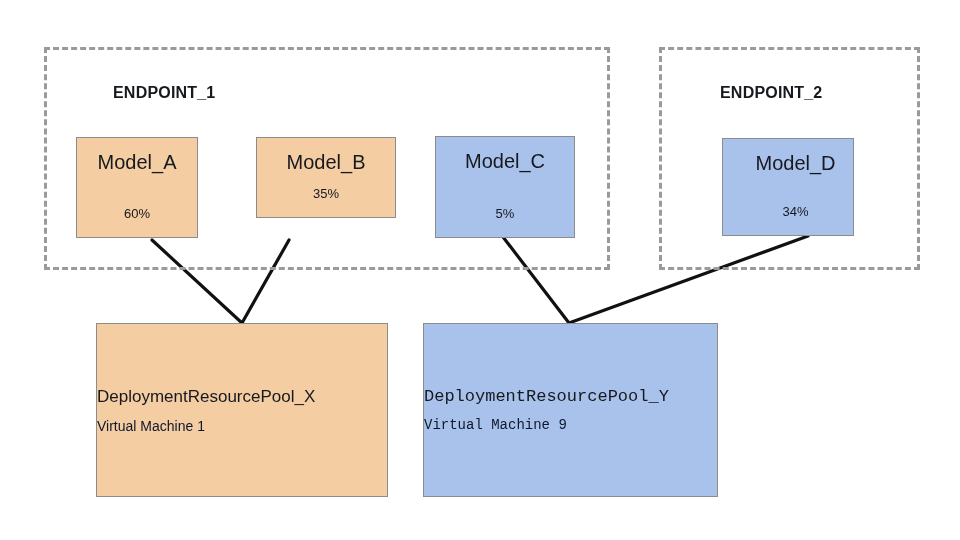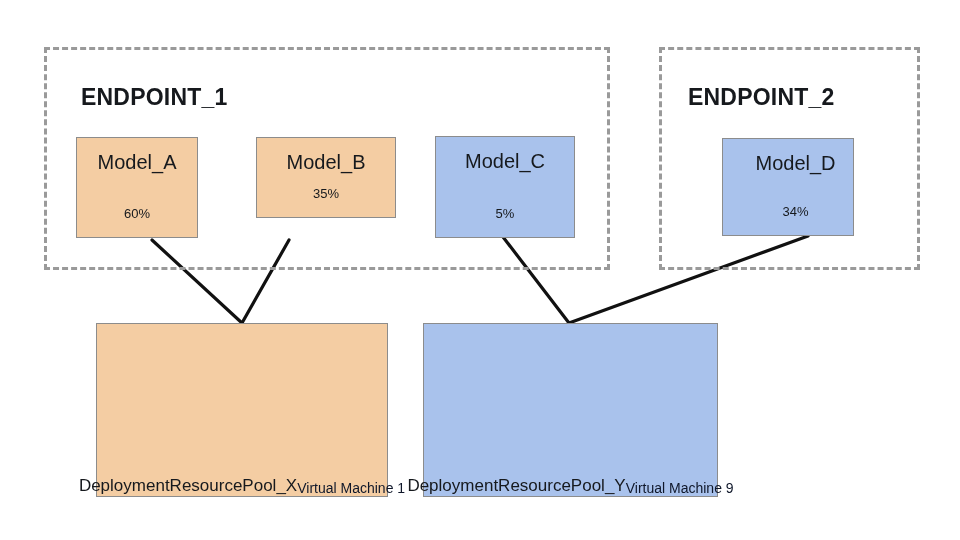--- a/index.html
+++ b/index.html
@@ -22,24 +22,25 @@
   
   .endpoint-group {
     position: absolute;
     box-sizing: border-box;
     border: 3px dashed #9a9a9a;
     background: transparent;
   }
   .endpoint-title {
     position: absolute;
     font-weight: bold;
-    font-size: 23px;
+    font-size: 16px;
     color: #16191d;
     letter-spacing: 0.2px;
     white-space: nowrap;
+    margin-left: 32px;
   }
 
   
   .model-box {
     position: absolute;
     box-sizing: border-box;
     border: 1.5px solid #8c8c8c;
     display: flex;
     flex-direction: column;
     align-items: center;
@@ -61,22 +62,22 @@
     white-space: nowrap;
     margin-top: 12px;
   }
 
   
   .pool-box {
     position: absolute;
     box-sizing: border-box;
     border: 1.5px solid #8c8c8c;
     display: flex;
-    flex-direction: row;
-    align-items: flex-end;
+    flex-direction: column;
+    align-items: flex-start;
     justify-content: center;
   }
   .pool-box.orange { background: #f4cda3; }
   .pool-box.blue   { background: #a9c2ec; }
   .pool-name {
     font-size: 17px;
     color: #16191d;
     white-space: nowrap;
   }
   .pool-sub {
@@ -132,18 +133,18 @@
   <div class="model-box blue" style="left:722px; top:138px; width:132px; height:98px;padding-left:15px;">
     <span class="model-name">Model_D</span>
     <span class="model-pct">34%</span>
   </div>
 
   <div class="pool-box orange" style="left:96px; top:323px; width:292px; height:174px;">
     <span class="pool-name">DeploymentResourcePool_X</span>
     <span class="pool-sub">Virtual Machine 1</span>
   </div>
 
-  <div class="pool-box blue" style="left:423px; top:323px; width:295px; height:174px;">
+  <div class="pool-box blue" style="left:423px; top:323px; width:295px; height:174px;font-family:Liberation Mono, monospace;">
     <span class="pool-name">DeploymentResourcePool_Y</span>
     <span class="pool-sub">Virtual Machine 9</span>
   </div>
 
 </div>
 
 </body></html>

